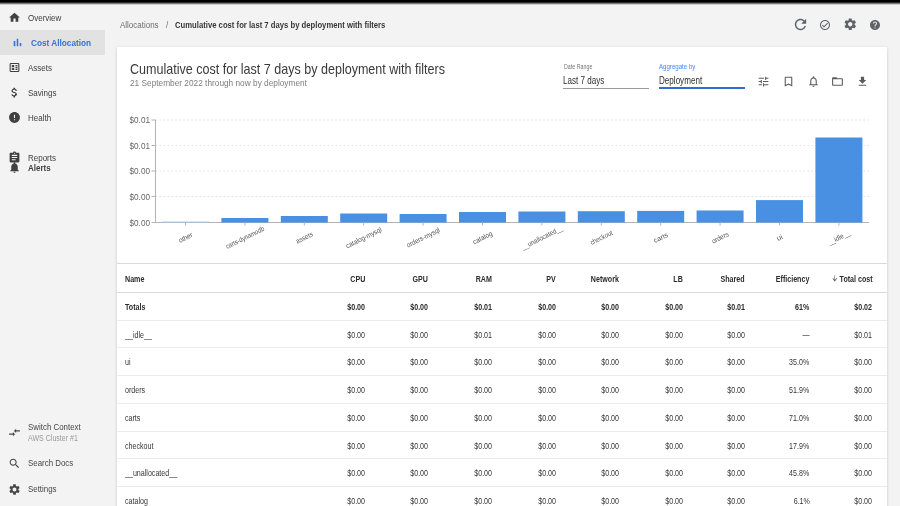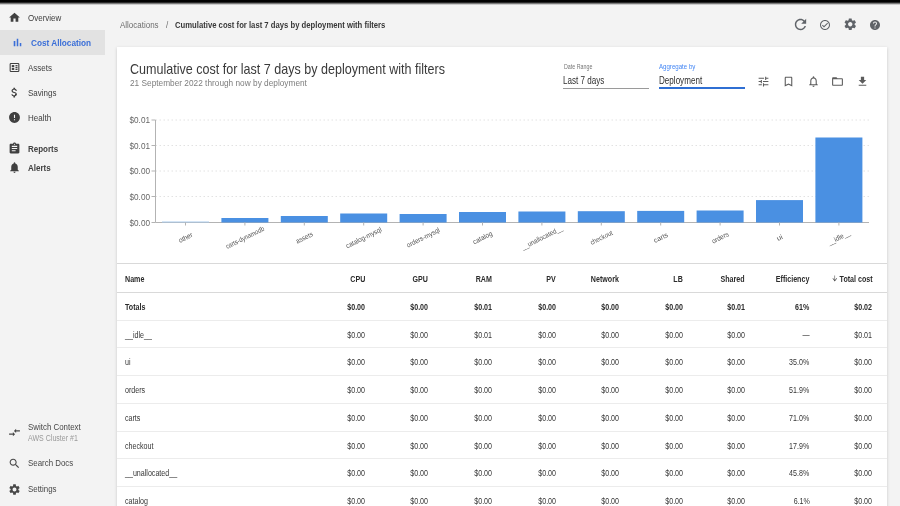--- a/index.html
+++ b/index.html
@@ -71,21 +71,21 @@
     <span class="nt">Savings</span>
   </div>
 <div class="abs nav-item" style="top:105px;">
     <span class="ic">
       <svg width="13" height="13" viewBox="0 0 24 24" fill="currentColor">
         <path d="M12 2C6.48 2 2 6.48 2 12s4.48 10 10 10 10-4.48 10-10S17.52 2 12 2zm1 15h-2v-2h2v2zm0-4h-2V7h2v6z"></path>
       </svg>
     </span>
     <span class="nt">Health</span>
   </div>
-<div class="abs nav-item" style="top:136px;font-weight:bold;">
+<div class="abs nav-item" style="top:145px;">
     <span class="ic">
       <svg width="13" height="13" viewBox="0 0 24 24" fill="currentColor">
         <path d="M19 3h-4.18C14.4 1.84 13.3 1 12 1c-1.3 0-2.4.84-2.82 2H5c-1.1 0-2 .9-2 2v14c0 1.1.9 2 2 2h14c1.1 0 2-.9 2-2V5c0-1.1-.9-2-2-2zm-7 0c.55 0 1 .45 1 1s-.45 1-1 1-1-.45-1-1 .45-1 1-1zm2 14H7v-2h7v2zm3-4H7v-2h10v2zm0-4H7V7h10v2z"></path>
       </svg>
     </span>
     <span class="nt">Reports</span>
   </div>
 <div class="abs nav-item" style="top:155px;font-weight:bold;">
     <span class="ic">
       <svg width="13" height="13" viewBox="0 0 24 24" fill="currentColor">

